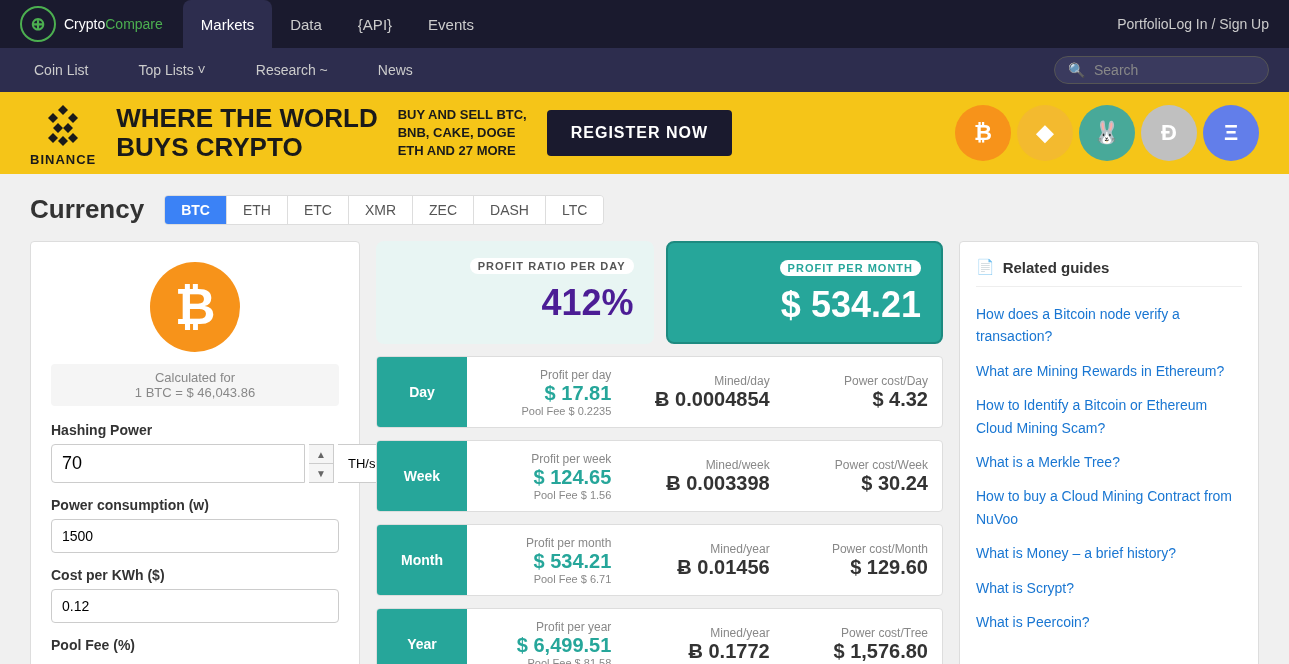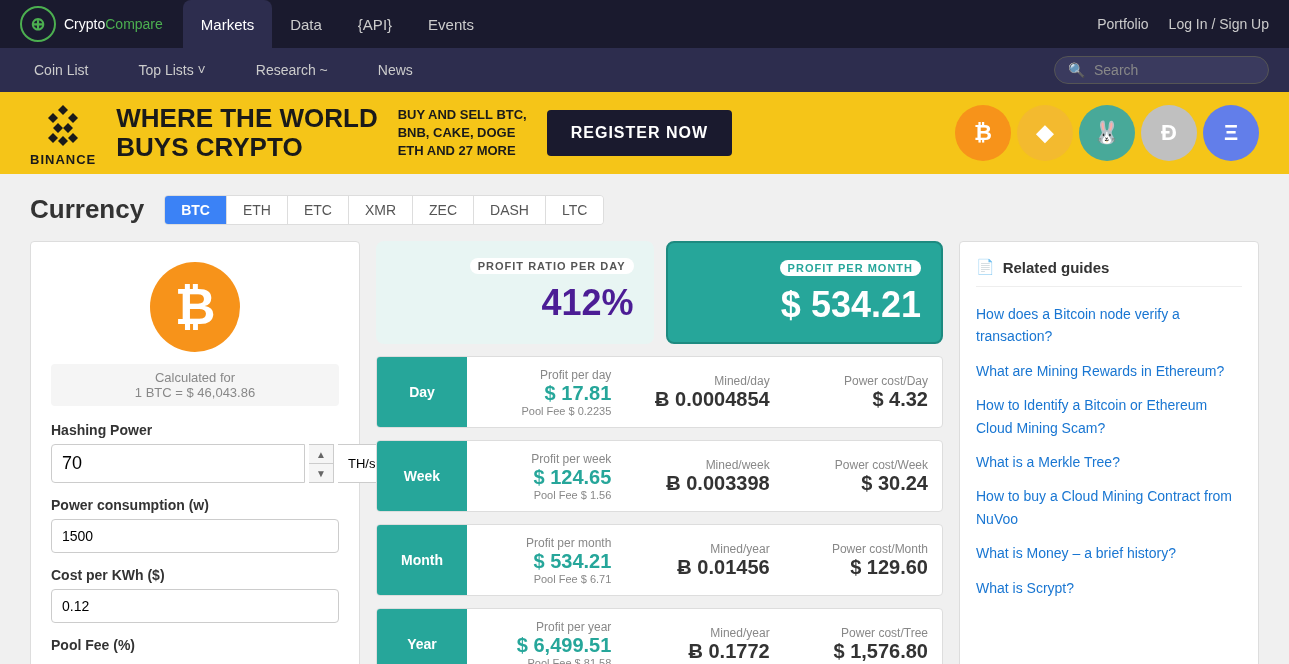--- a/index.html
+++ b/index.html
@@ -52,21 +52,20 @@
     .nav-item.active {
       background: #2d2d4e;
       color: white;
       border-radius: 8px 8px 0 0;
     }
 
     .nav-right {
       margin-left: auto;
       display: flex;
       align-items: center;
-      gap: 20px;
     }
     .nav-right a {
       color: #ccc;
       text-decoration: none;
       font-size: 14px;
     }
 
     
     .sec-nav {
       background: #2d2d4e;
@@ -663,15 +662,16 @@
         <span>📄</span>
         <span>Related guides</span>
       </div>
       <a class="related-link">How does a Bitcoin node verify a transaction?</a>
       <a class="related-link">What are Mining Rewards in Ethereum?</a>
       <a class="related-link">How to Identify a Bitcoin or Ethereum Cloud Mining Scam?</a>
       <a class="related-link">What is a Merkle Tree?</a>
       <a class="related-link">How to buy a Cloud Mining Contract from NuVoo</a>
       <a class="related-link">What is Money – a brief history?</a>
       <a class="related-link">What is Scrypt?</a>
+      <a class="related-link">What is Peercoin?</a>
     </div>
   </div>
 </div>
 
 </body></html>

